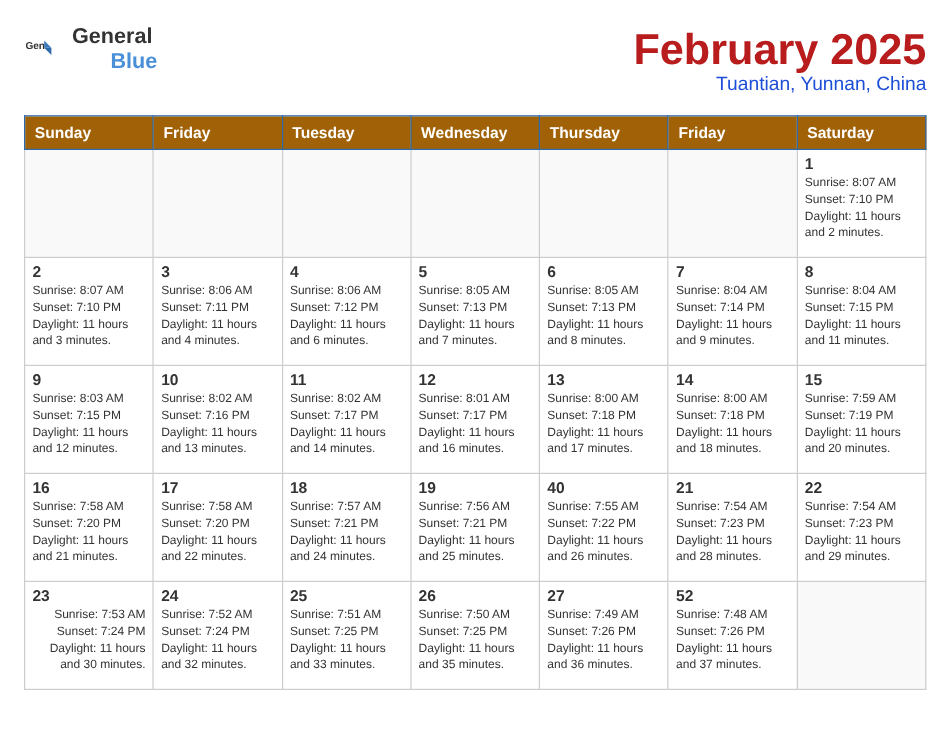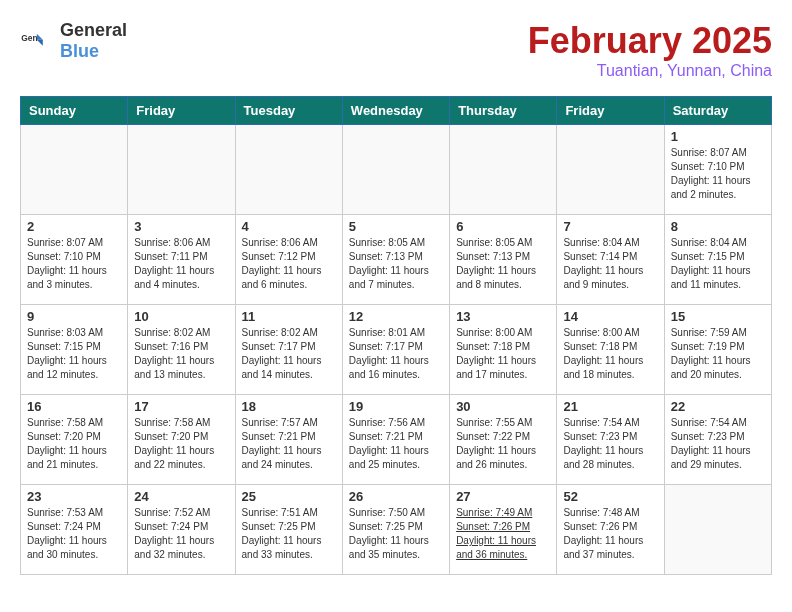--- a/index.html
+++ b/index.html
@@ -24,44 +24,45 @@
     .logo-text-general {
       font-size: 18px;
       font-weight: bold;
       color: #333;
       text-align: right;
     }
     .logo-text-blue {
       font-size: 18px;
       font-weight: bold;
       color: #4a90d9;
+      margin-left: 32px;
     }
     .logo-icon {
       width: 24px;
       height: 24px;
     }
     .title-area {
       text-align: right;
     }
     .month-title {
       font-size: 36px;
       font-weight: bold;
       color: #b91c1c;
     }
     .subtitle {
       font-size: 16px;
-      color: #8b5cf6;
+      color: #1d4ed8;
     }
     .calendar {
       width: 100%;
       border-collapse: collapse;
       border: 1px solid #ccc;
     }
     .calendar th {
-      background-color: #0f766e;
+      background-color: #a16207;
       color: #fff;
       text-align: left;
       padding: 6px 8px;
       font-size: 13px;
       border: 1px solid #2d6aaa;
     }
     .calendar td {
       vertical-align: top;
       padding: 4px 6px;
       border: 1px solid #ccc;
@@ -260,21 +261,21 @@
 and 24 minutes.</div>
         </td>
         <td>
           <span class="day-number">19</span>
           <div class="day-info" style="white-space: pre-line;">Sunrise: 7:56 AM
 Sunset: 7:21 PM
 Daylight: 11 hours
 and 25 minutes.</div>
         </td>
         <td>
-          <span class="day-number">30</span>
+          <span class="day-number">40</span>
           <div class="day-info" style="white-space: pre-line;">Sunrise: 7:55 AM
 Sunset: 7:22 PM
 Daylight: 11 hours
 and 26 minutes.</div>
         </td>
         <td>
           <span class="day-number">21</span>
           <div class="day-info" style="white-space: pre-line;">Sunrise: 7:54 AM
 Sunset: 7:23 PM
 Daylight: 11 hours
@@ -284,21 +285,21 @@
           <span class="day-number">22</span>
           <div class="day-info" style="white-space: pre-line;">Sunrise: 7:54 AM
 Sunset: 7:23 PM
 Daylight: 11 hours
 and 29 minutes.</div>
         </td>
       </tr>
       <tr>
         <td>
           <span class="day-number">23</span>
-          <div class="day-info" style="white-space: pre-line;">Sunrise: 7:53 AM
+          <div class="day-info" style="white-space: pre-line; text-align: right;">Sunrise: 7:53 AM
 Sunset: 7:24 PM
 Daylight: 11 hours
 and 30 minutes.</div>
         </td>
         <td>
           <span class="day-number">24</span>
           <div class="day-info" style="white-space: pre-line;">Sunrise: 7:52 AM
 Sunset: 7:24 PM
 Daylight: 11 hours
 and 32 minutes.</div>
@@ -312,21 +313,21 @@
         </td>
         <td>
           <span class="day-number">26</span>
           <div class="day-info" style="white-space: pre-line;">Sunrise: 7:50 AM
 Sunset: 7:25 PM
 Daylight: 11 hours
 and 35 minutes.</div>
         </td>
         <td>
           <span class="day-number">27</span>
-          <div class="day-info" style="white-space: pre-line; text-decoration: underline;">Sunrise: 7:49 AM
+          <div class="day-info" style="white-space: pre-line;">Sunrise: 7:49 AM
 Sunset: 7:26 PM
 Daylight: 11 hours
 and 36 minutes.</div>
         </td>
         <td>
           <span class="day-number">52</span>
           <div class="day-info" style="white-space: pre-line;">Sunrise: 7:48 AM
 Sunset: 7:26 PM
 Daylight: 11 hours
 and 37 minutes.</div>

